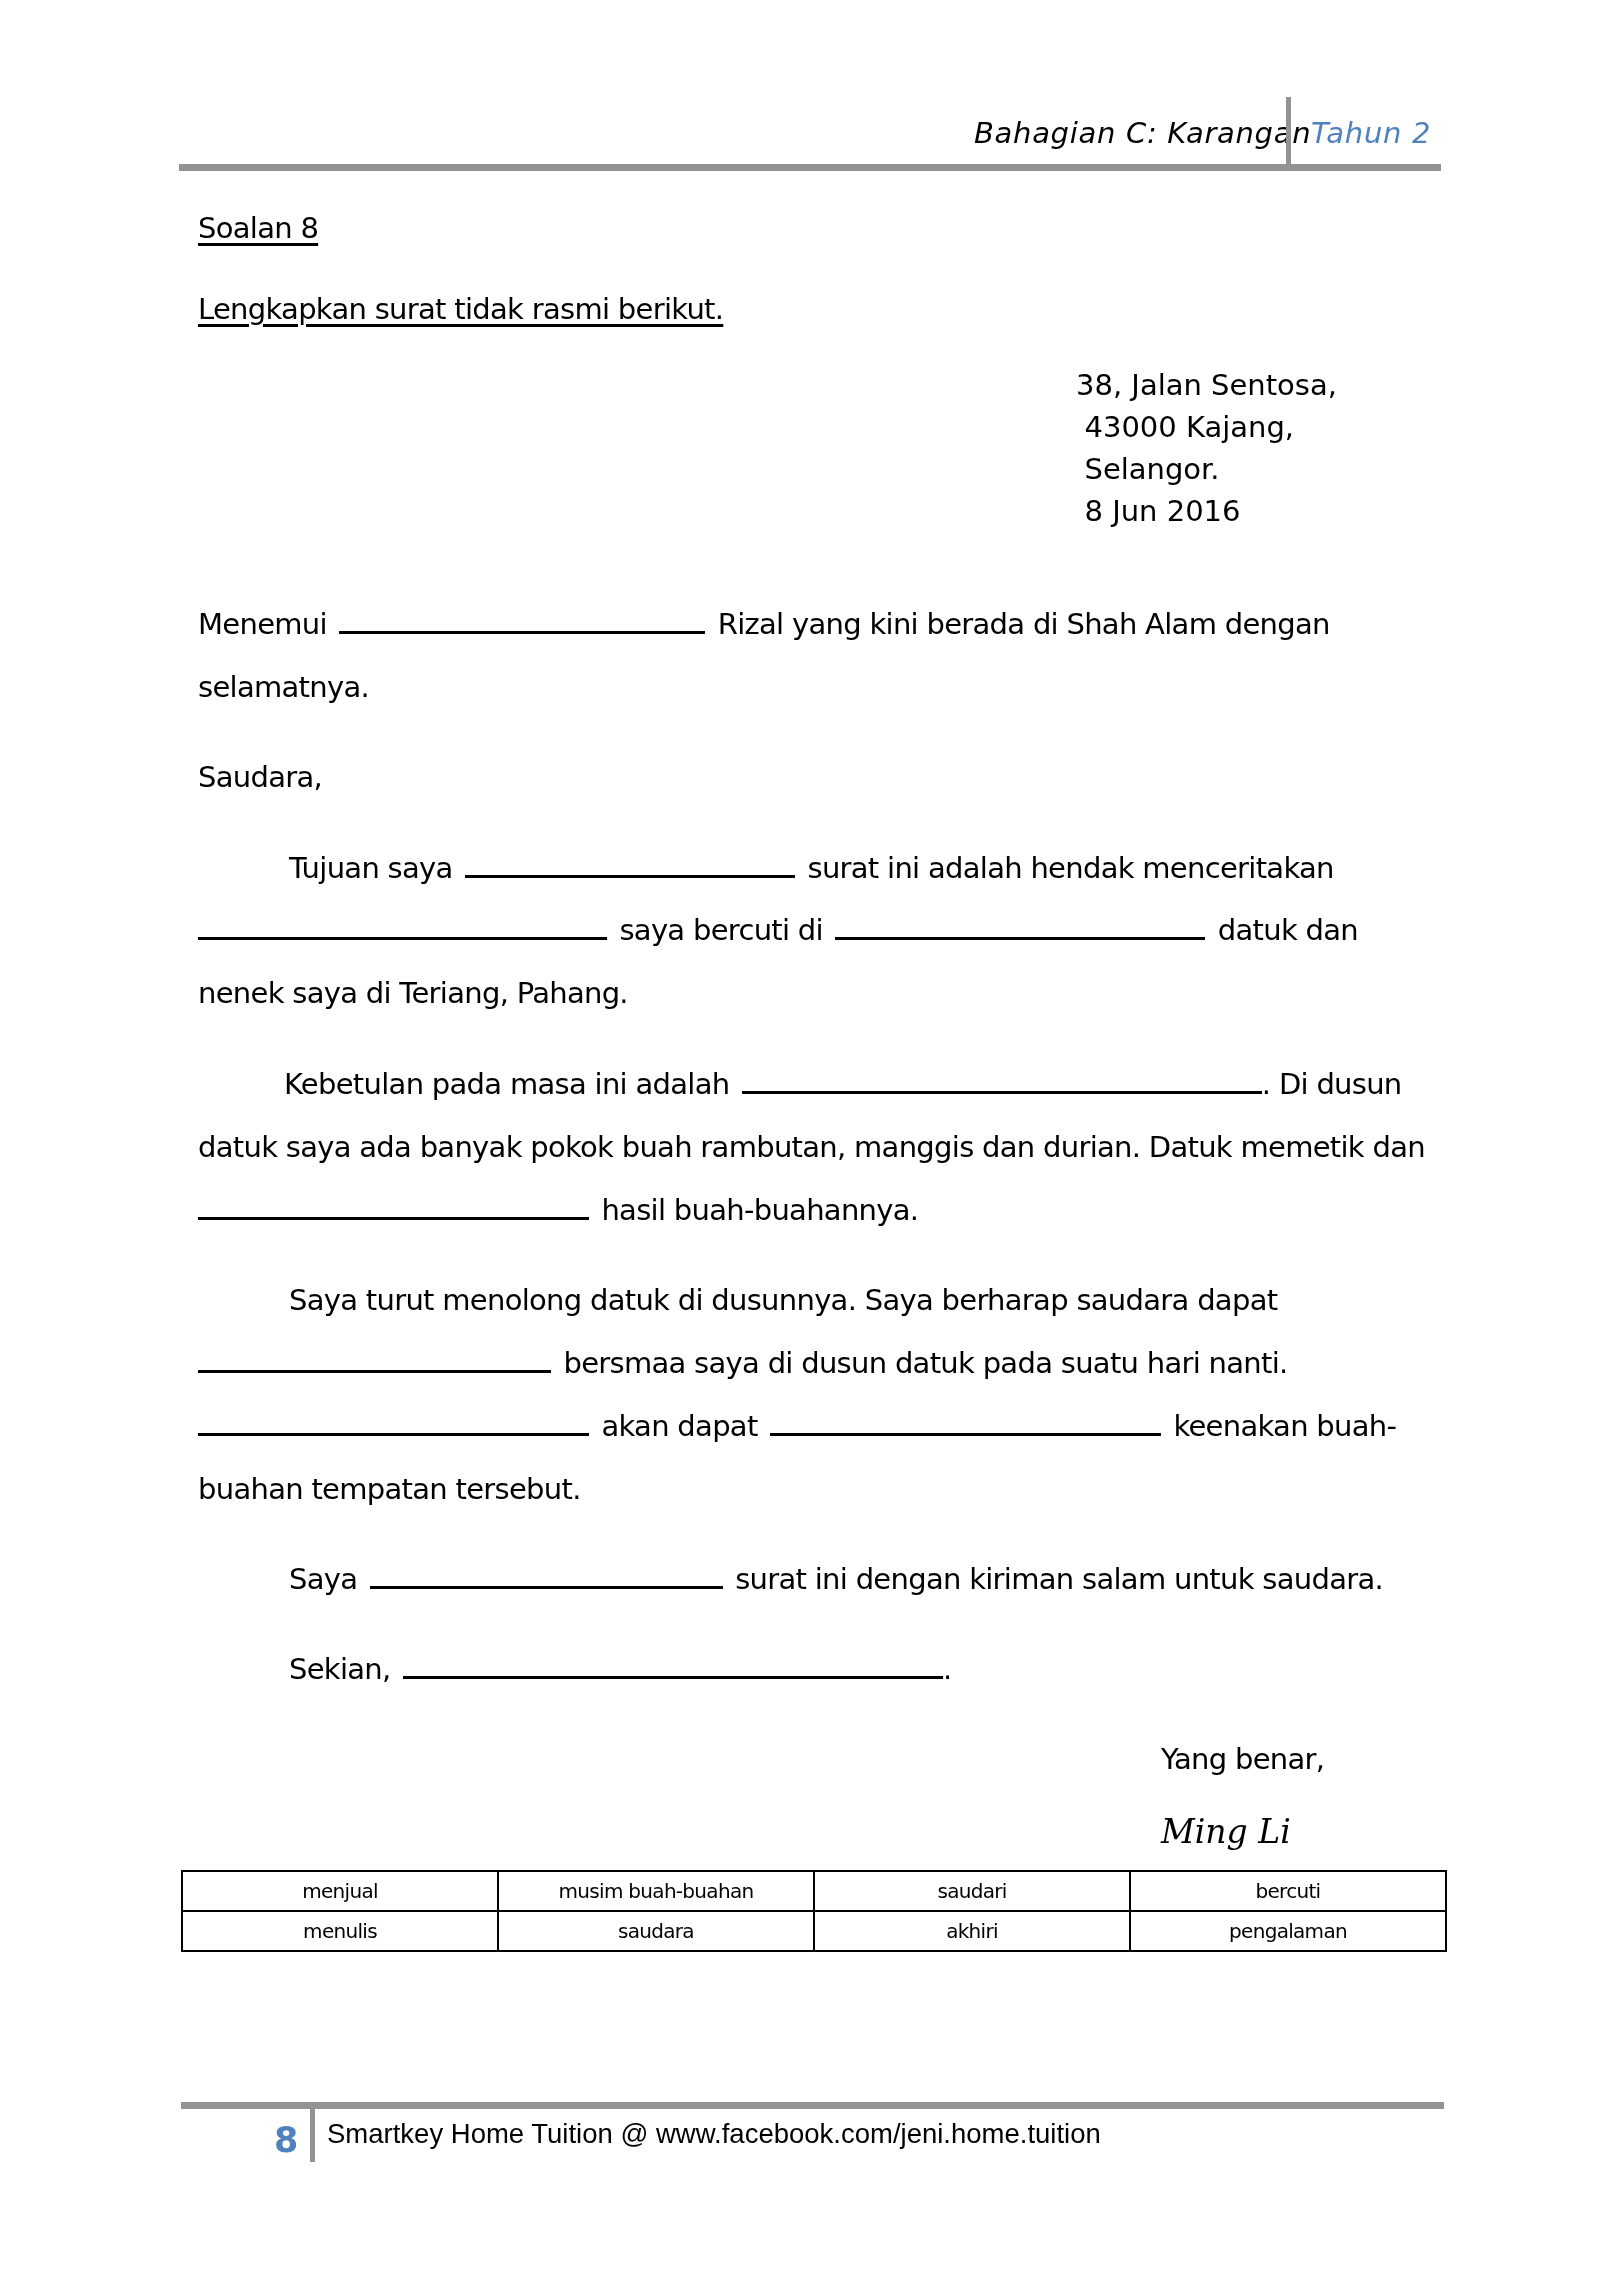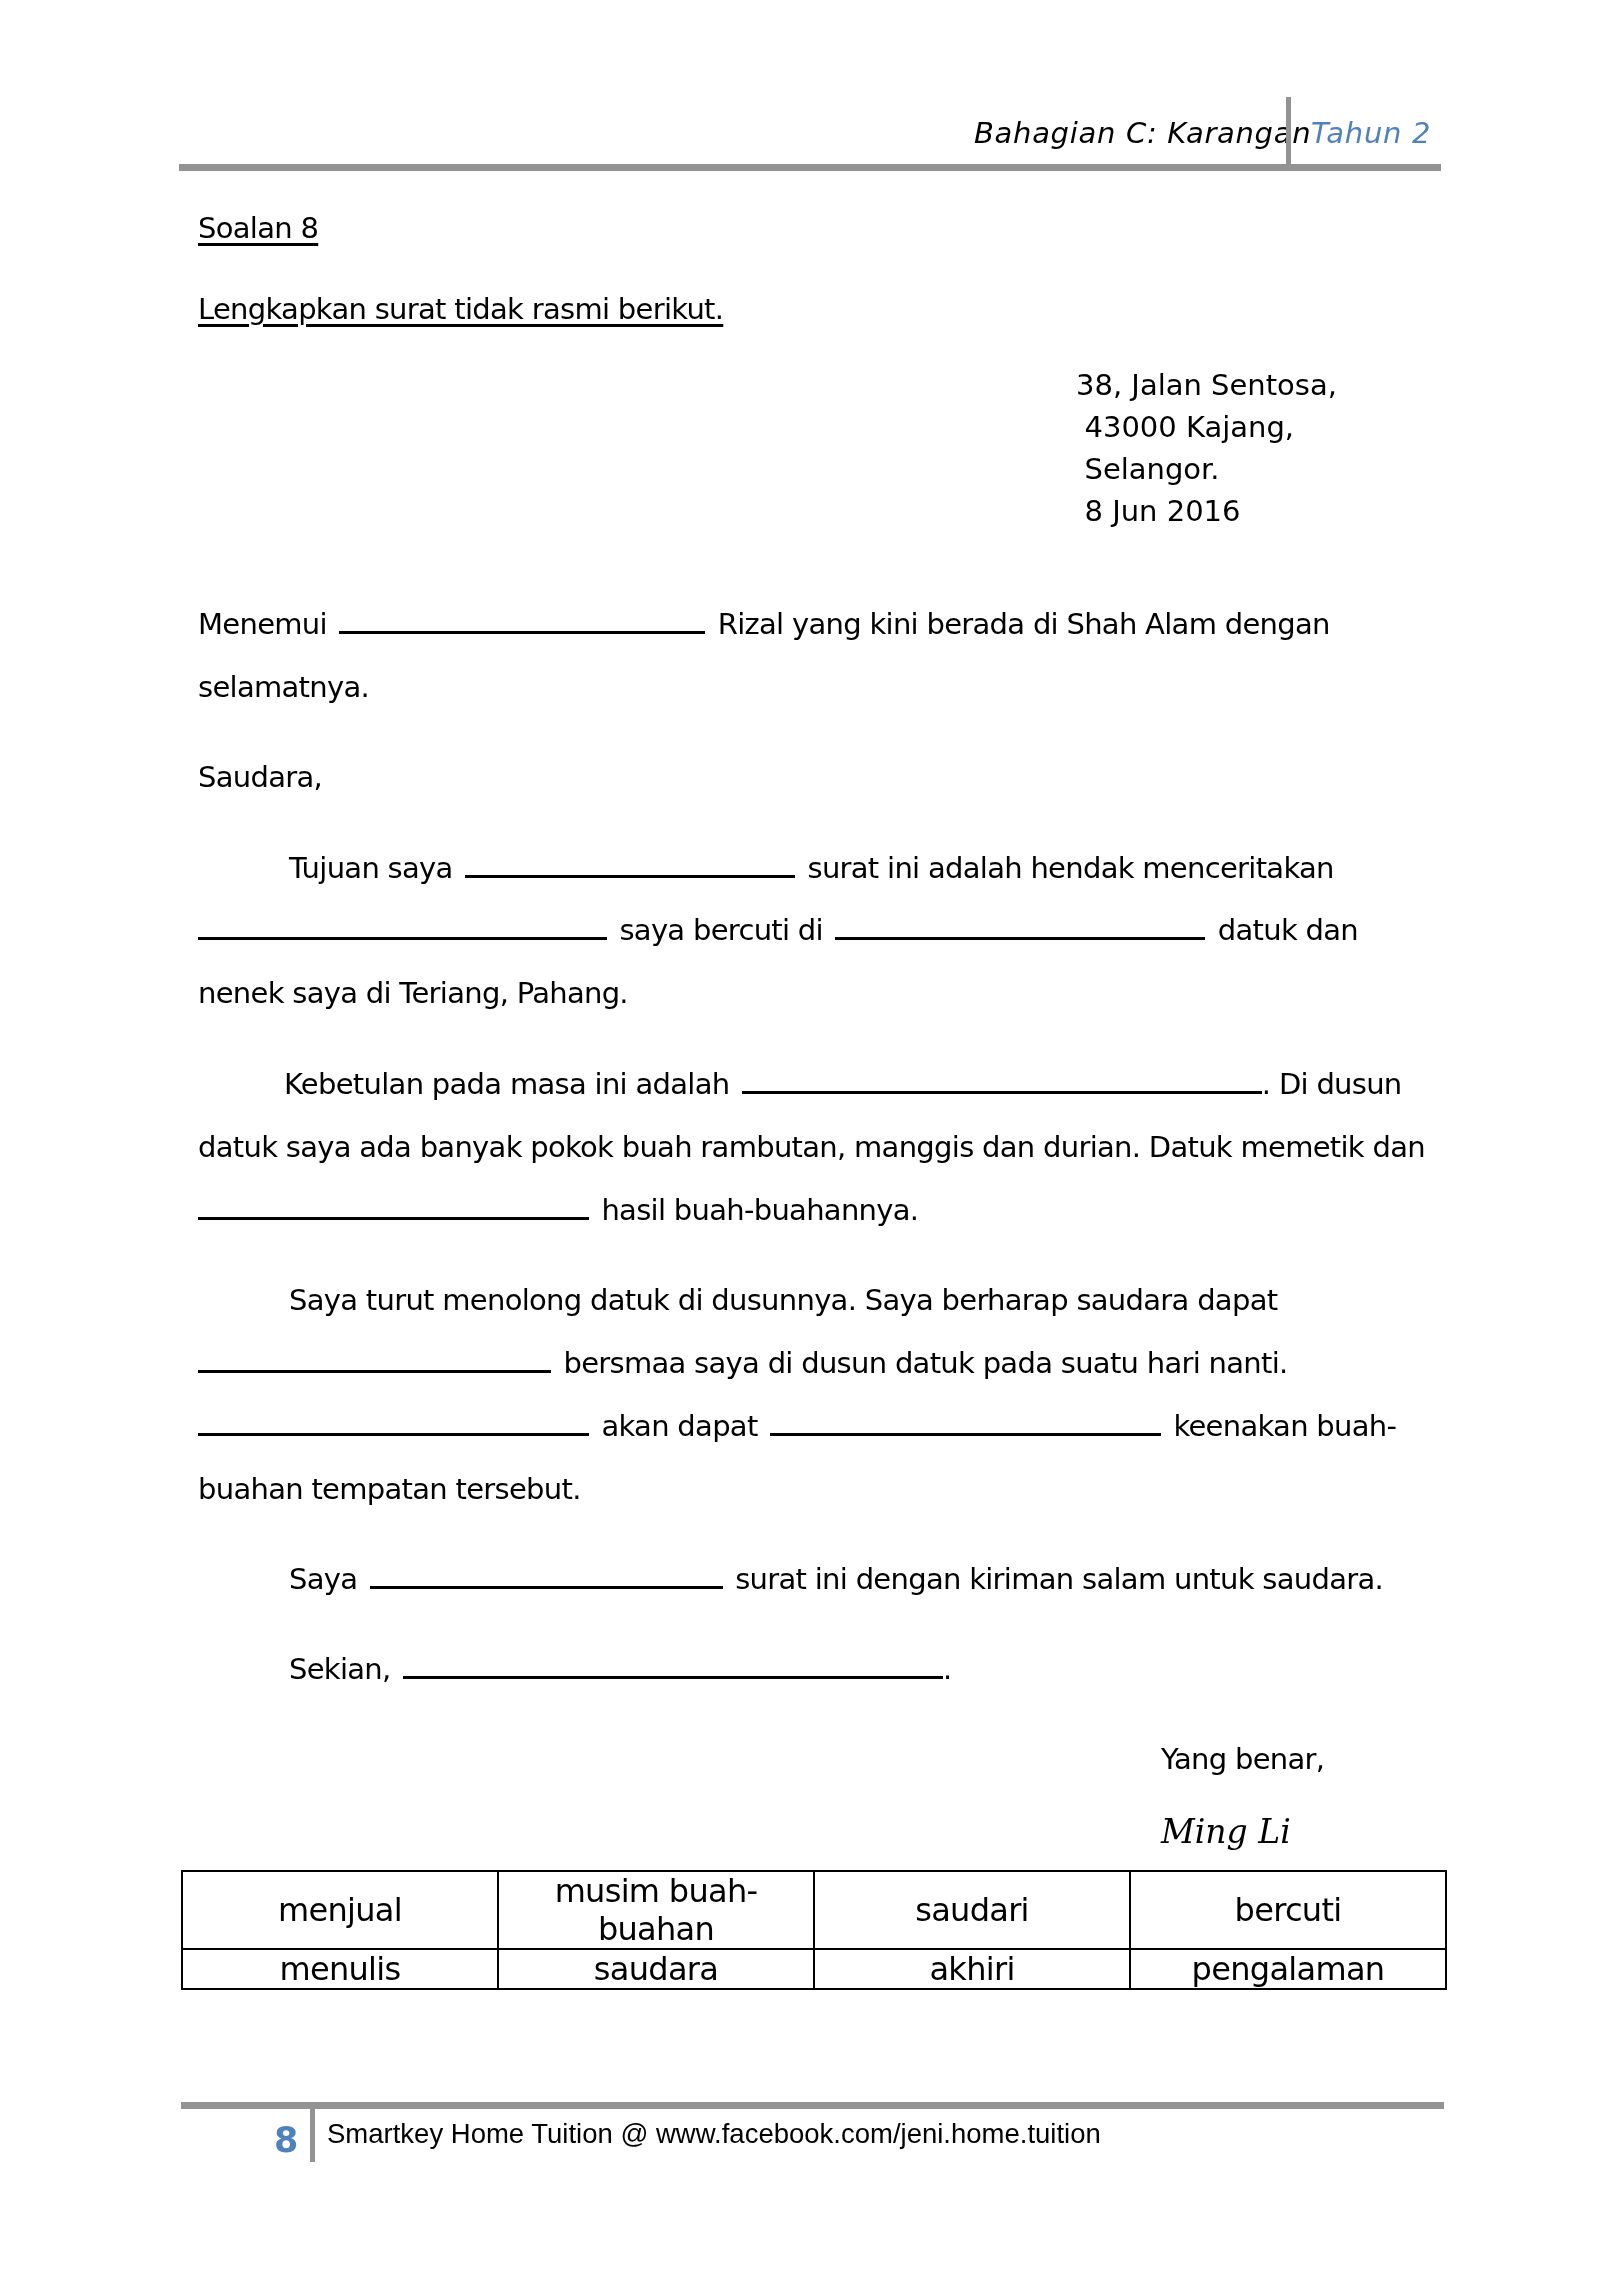--- a/index.html
+++ b/index.html
@@ -8,21 +8,21 @@
   .abs { position:absolute; }
   .hand { font-family:"DejaVu Sans", sans-serif; font-size:29px; letter-spacing:-0.7px; white-space:nowrap; }
   .header-rule { left:179px; top:164px; width:1262px; height:6.5px; background:#939393; }
   .header-vbar { left:1286px; top:97px; width:5.2px; height:73px; background:#939393; }
   .header-left { left:974px; top:116px; font-size:29px; font-style:italic; letter-spacing:0.7px; }
   .header-right { left:1311px; top:116px; font-size:29px; font-style:italic; color:#4f81bd; letter-spacing:0.7px; }
   .u { text-decoration:underline; text-decoration-thickness:2.6px; text-underline-offset:5.2px; }
   .blank { display:inline-block; border-bottom:3.3px solid #000; height:22px; vertical-align:baseline; margin:0 3.9px; }
   .addr div { font-size:29px; line-height:42px; white-space:nowrap; }
   table.words { position:absolute; left:181px; top:1870px; width:1266px; border-collapse:collapse; }
-  table.words td { border:2.6px solid #000; text-align:center; font-size:32px; height:38px; padding:0; line-height:38px; width:25%; letter-spacing:-0.7px; }
+  table.words td { border:2.6px solid #000; text-align:center; font-size:20px; height:38px; padding:0; line-height:38px; width:25%; letter-spacing:-0.7px; }
   .footer-rule { left:181px; top:2102px; width:1263px; height:6.5px; background:#939393; }
   .footer-vbar { left:310px; top:2108px; width:5.2px; height:54px; background:#939393; }
   .footer-num { left:274px; top:2120px; font-size:35px; font-weight:bold; color:#4f81bd; }
   .footer-text { left:327px; top:2118px; font-size:27.5px; font-family:"Liberation Sans", sans-serif; }
   .sig { font-family:"DejaVu Serif", serif; font-style:italic; font-size:33px; }
 </style>
 </head>
 <body>
 
 <div class="abs header-left">Bahagian C: Karangan</div>

